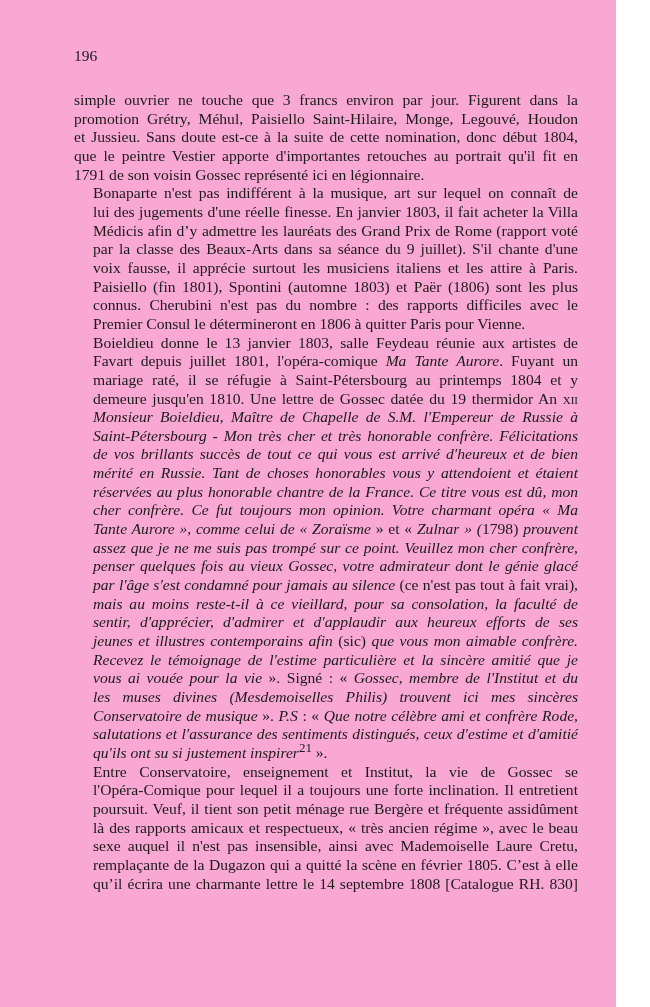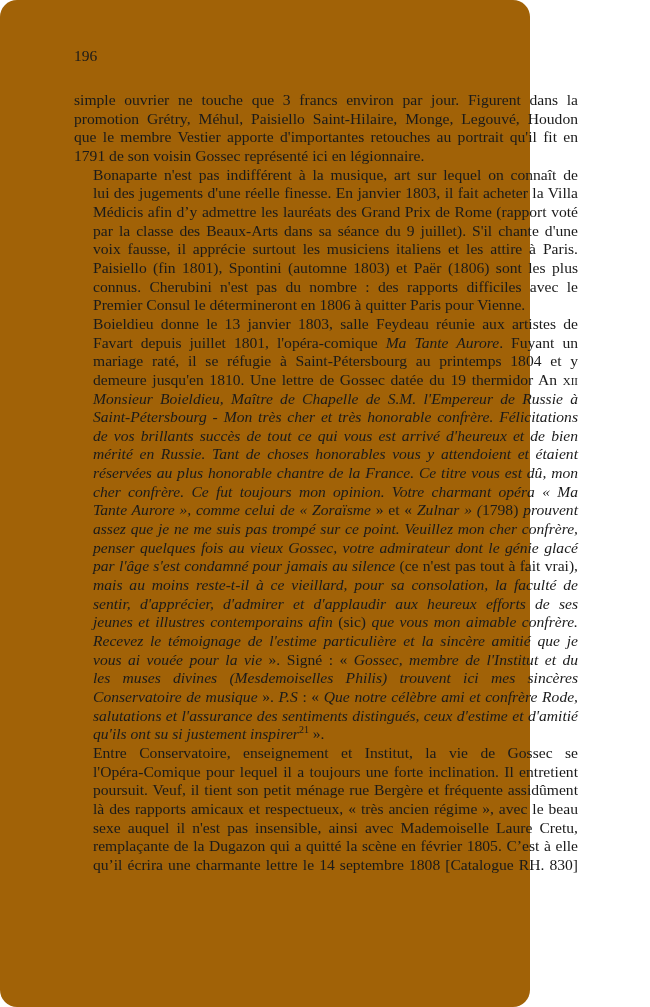--- a/index.html
+++ b/index.html
@@ -1,45 +1,46 @@
 <!DOCTYPE html>
 <html><head>
 <meta charset="utf-8">
 <style>
   html, body { margin:0; padding:0; background:#ffffff; }
   body { width:650px; height:1007px; overflow:hidden; position:relative; }
-  .page { position:absolute; left:0; top:0; width:530px; height:1007px; background:#a16207;border-radius:17px; }
+  .page { position:absolute; left:0; top:0; width:616px; height:1007px; background:#f9a8d4; }
   .page-number {
     position:absolute; left:74px; top:47px;
     font-family:"Liberation Serif", serif; font-size:15.5px; color:#1a1a1a;
   }
   .body-text {
     position:absolute; left:74px; top:91px; width:504px;
     font-family:"Liberation Serif", serif; font-size:15.6px; line-height:18.65px;
     color:#1a1a1a; text-align:justify; hyphens:none;
   }
   .para { margin:0; text-indent:0; }
   .para.indent { text-indent:19px; }
   .line { display:block; text-align:justify; text-align-last:justify; white-space:nowrap; }
   .line.last { text-align-last:left; }
   .line > span { white-space:pre;margin-top:10px; }
   i { }
   .sc { font-variant:small-caps; }
-  sup { font-size:10px; font-weight:normal; line-height:0; vertical-align:super;margin-top:45px; }
+  sup { font-size:13px; font-weight:normal; line-height:0; vertical-align:super;margin-top:45px; }
 </style>
 </head>
 <body>
 
 <div class="page">
   <div class="page-number">196</div>
   <div class="body-text" id="body-text">
       <div class="para">
         <span class="line"><span>simple ouvrier ne touche que 3 francs environ par jour. Figurent dans la</span></span>
         <span class="line"><span>promotion Grétry, Méhul, Paisiello Saint-Hilaire, Monge, Legouvé, Houdon</span></span>
-        <span class="line"><span>que le membre Vestier apporte d'importantes retouches au portrait qu'il fit en</span></span>
+        <span class="line"><span>et Jussieu. Sans doute est-ce à la suite de cette nomination, donc début 1804,</span></span>
+        <span class="line"><span>que le peintre Vestier apporte d'importantes retouches au portrait qu'il fit en</span></span>
         <span class="line last"><span>1791 de son voisin Gossec représenté ici en légionnaire.</span></span>
       </div>
       <div class="para indent">
         <span class="line" style="text-indent: 19px;"><span>Bonaparte n'est pas indifférent à la musique, art sur lequel on connaît de</span></span>
         <span class="line"><span>lui des jugements d'une réelle finesse. En janvier 1803, il fait acheter la Villa</span></span>
         <span class="line"><span>Médicis afin d’y admettre les lauréats des Grand Prix de Rome (rapport voté</span></span>
         <span class="line"><span>par la classe des Beaux-Arts dans sa séance du 9 juillet). S'il chante d'une</span></span>
         <span class="line"><span>voix fausse, il apprécie surtout les musiciens italiens et les attire à Paris.</span></span>
         <span class="line"><span>Paisiello (fin 1801), Spontini (automne 1803) et Paër (1806) sont les plus</span></span>
         <span class="line"><span>connus. Cherubini n'est pas du nombre : des rapports difficiles avec le</span></span>

